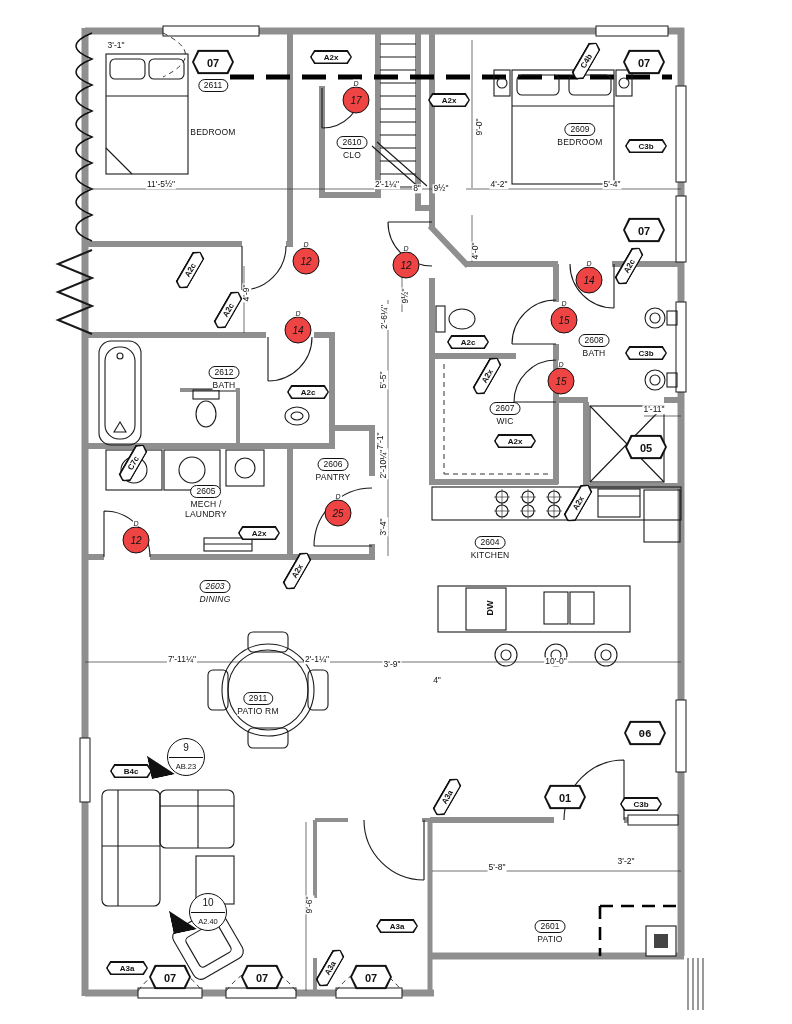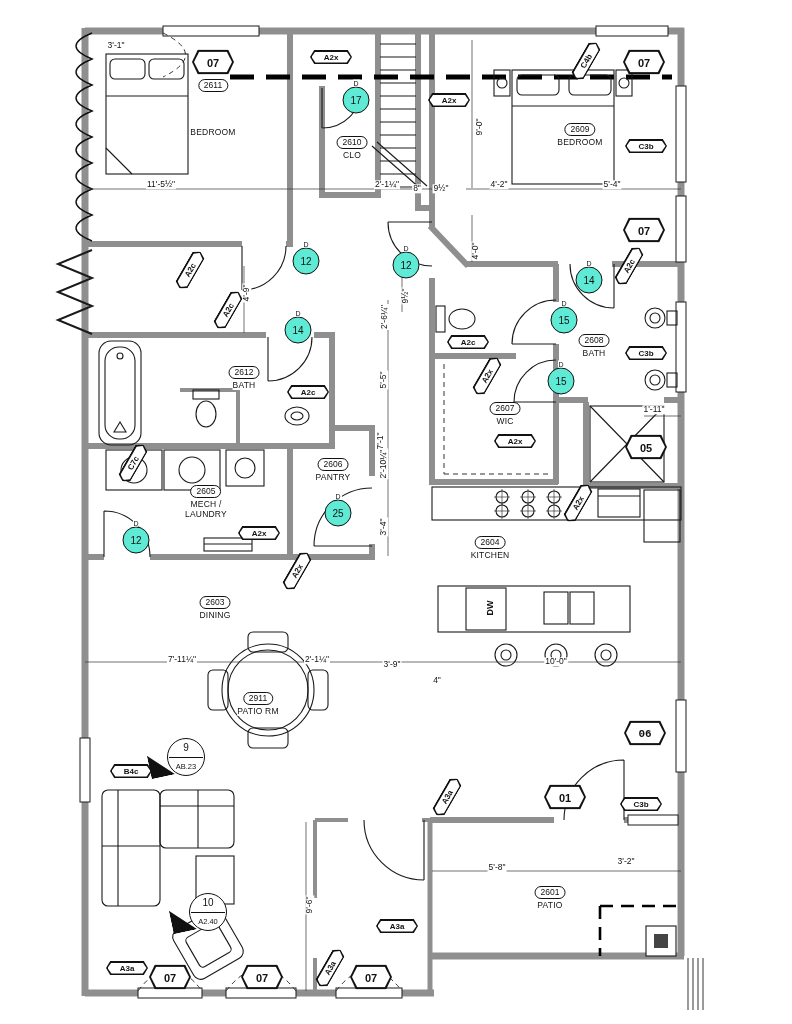--- a/index.html
+++ b/index.html
@@ -40,22 +40,22 @@
         font-size:11px;font-weight:600;z-index:1;}
 
   .marker{width:42px;height:14px;z-index:3;}
   .marker::before{content:"";position:absolute;inset:0;background:#111;
         clip-path:polygon(10% 0,90% 0,100% 50%,90% 100%,10% 100%,0 50%);}
   .marker::after{content:"";position:absolute;inset:1.5px;background:#fff;
         clip-path:polygon(10% 0,90% 0,100% 50%,90% 100%,10% 100%,0 50%);}
   .mlabel{position:absolute;inset:0;display:flex;align-items:center;justify-content:center;
         font-size:8px;font-weight:600;z-index:1;}
 
-  .door{width:25px;height:25px;border:1.2px solid #111;border-radius:50%;background:#5eead4;
-        display:flex;align-items:center;justify-content:center;z-index:3;}
+  .door{width:25px;height:25px;border:1.2px solid #111;border-radius:50%;background:#ef4444;
+        display:flex;align-items:center;justify-content:center;z-index:3;font-style:italic;}
   .dnum{font-size:10px;line-height:1;}
   .dmark{position:absolute;top:-8px;left:50%;transform:translateX(-50%);font-size:7px;line-height:1;
         background:#fff;padding:0 1px;}
 
   .dim{font-size:8.5px;white-space:nowrap;z-index:2;background:#fff;padding:0 1px;line-height:1.1;}
 
   .ref{width:36px;height:36px;border:1.3px solid #111;border-radius:50%;background:#fff;z-index:3;}
   .ref::before{content:"";position:absolute;left:1px;right:1px;top:50%;border-top:1.2px solid #111;}
   .rtop{position:absolute;top:4px;left:0;right:0;text-align:center;font-size:10px;line-height:1;}
   .rbot{position:absolute;bottom:5px;left:0;right:0;text-align:center;font-size:7.5px;line-height:1;}
@@ -298,21 +298,21 @@
         <div class="rname">BEDROOM</div>
       </div>
       <div class="room" style="left: 352px; top: 148px; transform: translate(-50%, -50%);">
         <div class="rnum">2610</div>
         <div class="rname">CLO</div>
       </div>
       <div class="room" style="left: 580px; top: 135px; transform: translate(-50%, -50%);">
         <div class="rnum">2609</div>
         <div class="rname">BEDROOM</div>
       </div>
-      <div class="room" style="left: 244px; top: 378px; transform: translate(-50%, -50%);">
+      <div class="room" style="left: 224px; top: 378px; transform: translate(-50%, -50%);">
         <div class="rnum">2612</div>
         <div class="rname">BATH</div>
       </div>
       <div class="room" style="left: 594px; top: 346px; transform: translate(-50%, -50%);">
         <div class="rnum">2608</div>
         <div class="rname">BATH</div>
       </div>
       <div class="room" style="left: 505px; top: 414px; transform: translate(-50%, -50%);">
         <div class="rnum">2607</div>
         <div class="rname">WIC</div>
@@ -323,29 +323,29 @@
       </div>
       <div class="room" style="left: 206px; top: 502px; transform: translate(-50%, -50%);">
         <div class="rnum">2605</div>
         <div class="rname">MECH /
 LAUNDRY</div>
       </div>
       <div class="room" style="left: 490px; top: 548px; transform: translate(-50%, -50%);">
         <div class="rnum">2604</div>
         <div class="rname">KITCHEN</div>
       </div>
-      <div class="room" style="left: 215px; top: 608px; transform: translate(-50%, -50%);">
+      <div class="room" style="left: 215px; top: 592px; transform: translate(-50%, -50%); font-style: italic;">
         <div class="rnum">2603</div>
         <div class="rname">DINING</div>
       </div>
       <div class="room" style="left: 258px; top: 704px; transform: translate(-50%, -50%);">
         <div class="rnum">2911</div>
         <div class="rname">PATIO RM</div>
       </div>
-      <div class="room" style="left: 550px; top: 898px; transform: translate(-50%, -50%);">
+      <div class="room" style="left: 550px; top: 932px; transform: translate(-50%, -50%);">
         <div class="rnum">2601</div>
         <div class="rname">PATIO</div>
       </div>
       <div class="hex" style="left: 213px; top: 62px; transform: translate(-50%, -50%);">
         <div class="hexlabel">07</div>
       </div>
       <div class="hex" style="left: 644px; top: 62px; transform: translate(-50%, -50%);">
         <div class="hexlabel">07</div>
       </div>
       <div class="hex" style="left: 644px; top: 230px; transform: translate(-50%, -50%);">

